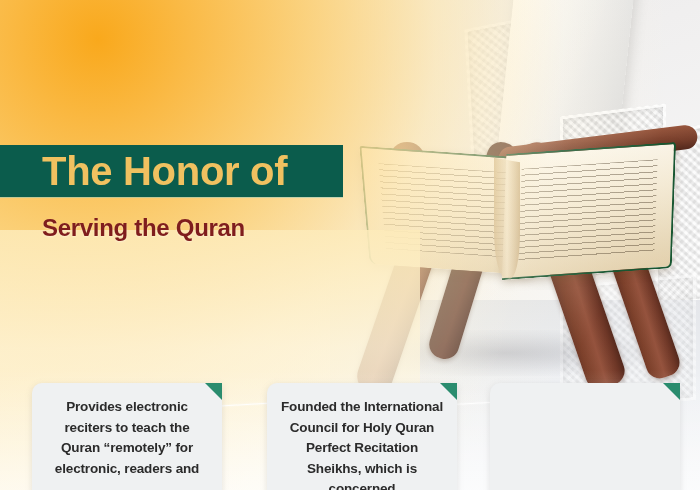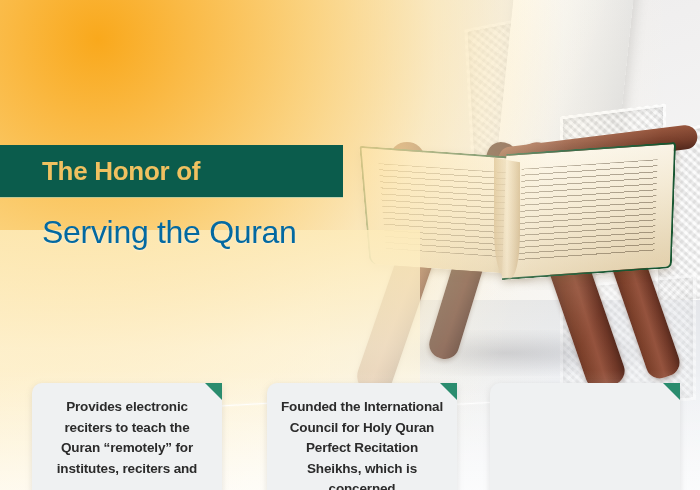--- a/index.html
+++ b/index.html
@@ -148,30 +148,30 @@
     position: absolute;
     left: 0; top: 145px;
     width: 343px; height: 52px;
     background: #0b5c4c;
     box-shadow: 0 1px 0 rgba(140,200,190,0.5);
     display: flex; align-items: center;
   }
   .title-bar span {
     margin-left: 42px;
     color: #f0c160;
-    font-size: 26px;
+    font-size: 40px;
     font-weight: bold;
     letter-spacing: -0.3px;
   }
   .title-line2 {
     position: absolute;
     left: 42px; top: 214px;
-    color: #0369a1;
-    font-size: 32px;
-    font-weight: normal;
+    color: #7f1d1d;
+    font-size: 24px;
+    font-weight: bold;
     letter-spacing: -0.3px;
     text-shadow: 0 1px 2px rgba(255,255,255,0.4);
   }
 
   
   .connector {
     position: absolute;
     height: 1px;
     background: rgba(255,255,255,0.92);
     box-shadow: 0 0 2px rgba(255,255,255,0.9);
@@ -255,21 +255,21 @@
   <div class="title-bar">
     <span>The Honor of</span>
   </div>
   <div class="title-line2">Serving the Quran</div>
 
   <div class="connector conn-1"></div>
   <div class="connector conn-2"></div>
 
   <div class="card card-1">
     <div class="fold"></div>
-    <div class="card-text">Provides electronic reciters to teach the Quran “remotely” for institutes, reciters and</div>
+    <div class="card-text">Provides electronic reciters to teach the Quran “remotely” for electronic, readers and</div>
   </div>
 
   <div class="card card-2">
     <div class="fold"></div>
     <div class="card-text">Founded the International Council for Holy Quran Perfect Recitation Sheikhs, which is concerned</div>
   </div>
 
   <div class="card card-3">
     <div class="fold"></div>
   </div>

